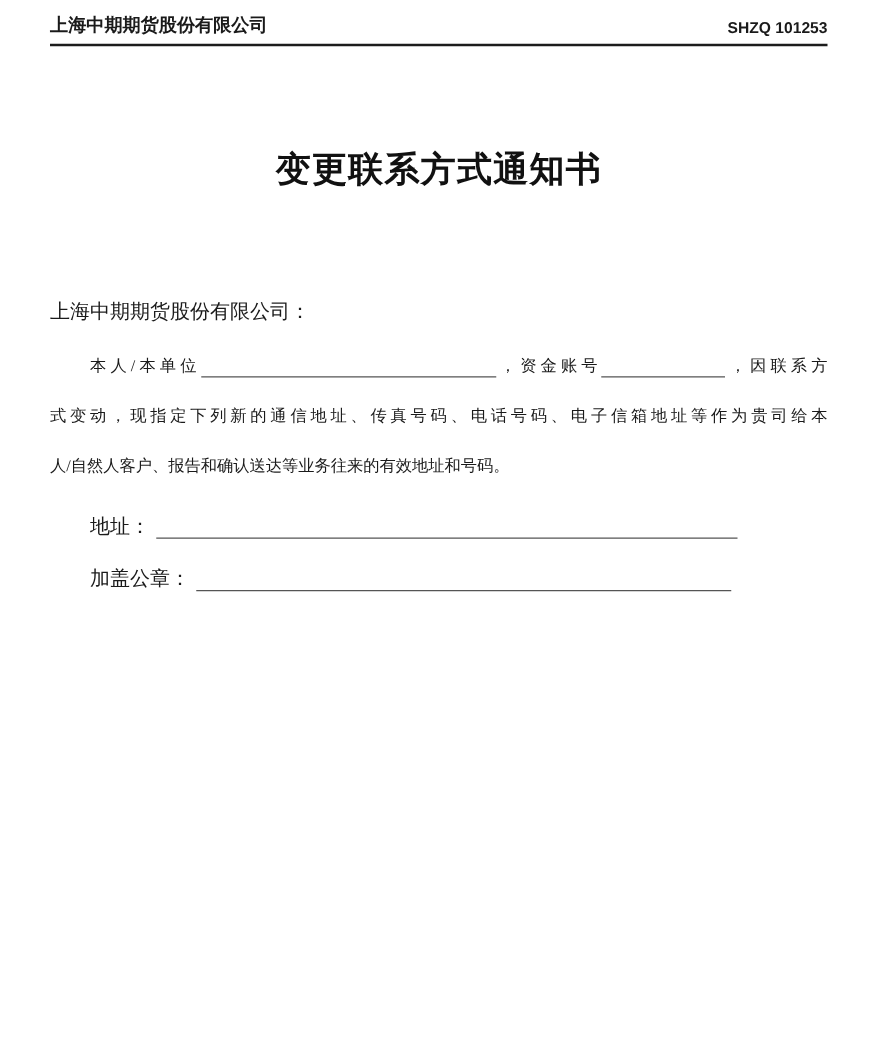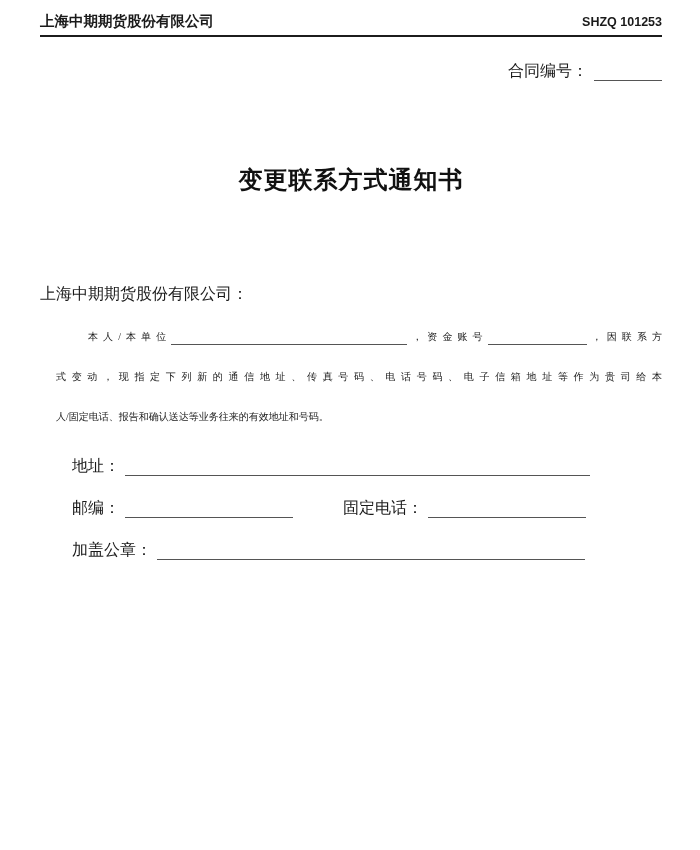--- a/index.html
+++ b/index.html
@@ -23,28 +23,28 @@
   .contract-row { margin-top: 24px; text-align: right; line-height: 20px; }
 
   
   .blank { display: inline-block; height: 14px; border-bottom: 1px solid #555; vertical-align: -5px; }
   .b-contract { width: 68px;  margin-left: 6px; }
 
   
   .title {
     margin: 84px 0 0 0; text-align: center;
     font-family: "Liberation Sans", sans-serif; font-weight: 700;
-    font-size: 24px; line-height: 29px; letter-spacing: 1px; color: #111;
+    font-size: 28px; line-height: 29px; letter-spacing: 1px; color: #111;
   }
 
   
   .greeting { margin-top: 90px; line-height: 20px; }
 
   
-  .para { margin-top: 13px; font-size: 10px; margin-left: 16px; }
+  .para { margin-top: 13px; font-size: 13px; }
   .pline { line-height: 40px; white-space: nowrap; text-align: justify; text-align-last: justify; }
   .pline.l3 { text-align: left; text-align-last: left; }
   .l1 { text-indent: 32px; }
   .b-p1 { width: 236px; }
   .b-p2 { width: 99px;  }
 
   
   .fields { margin-top: 8px; }
   .frow { line-height: 42px; padding-left: 32px; white-space: nowrap; }
   .b-address { width: 465px; margin-left: 5px; }
@@ -64,42 +64,36 @@
 </head>
 <body>
 
 <div class="page">
 
   <div class="header">
     <span class="company">上海中期期货股份有限公司</span>
     <span class="doc-code">SHZQ 101253</span>
   </div>
 
-  <div class="contract-row">
-    <span>合同编号：</span><span class="blank b-contract"></span>
-  </div>
 
   <h1 class="title">变更联系方式通知书</h1>
 
   <div class="greeting">上海中期期货股份有限公司：</div>
 
   <div class="para">
     <div class="pline l1">
       <span>本人/本单位</span><span class="blank b-p1"></span><span>，资金账号</span><span class="blank b-p2"></span><span>，因联系方</span>
     </div>
     <div class="pline l2">式变动，现指定下列新的通信地址、传真号码、电话号码、电子信箱地址等作为贵司给本</div>
-    <div class="pline l3">人/固定电话、报告和确认送达等业务往来的有效地址和号码。</div>
+    <div class="pline l3">人/自然人客户、报告和确认送达等业务往来的有效地址和号码。</div>
   </div>
 
   <div class="fields">
     <div class="frow">
       <span>地址：</span><span class="blank b-address"></span>
-    </div>
-    <div class="frow">
-      <span>邮编：</span><span class="blank b-short"></span><span class="col2">固定电话：</span><span class="blank b-col2"></span>
     </div>
     <div class="frow">
       <span>加盖公章：</span><span class="blank b-email"></span>
     </div>
   </div>
 
 
 </div>
 
 </body></html>

